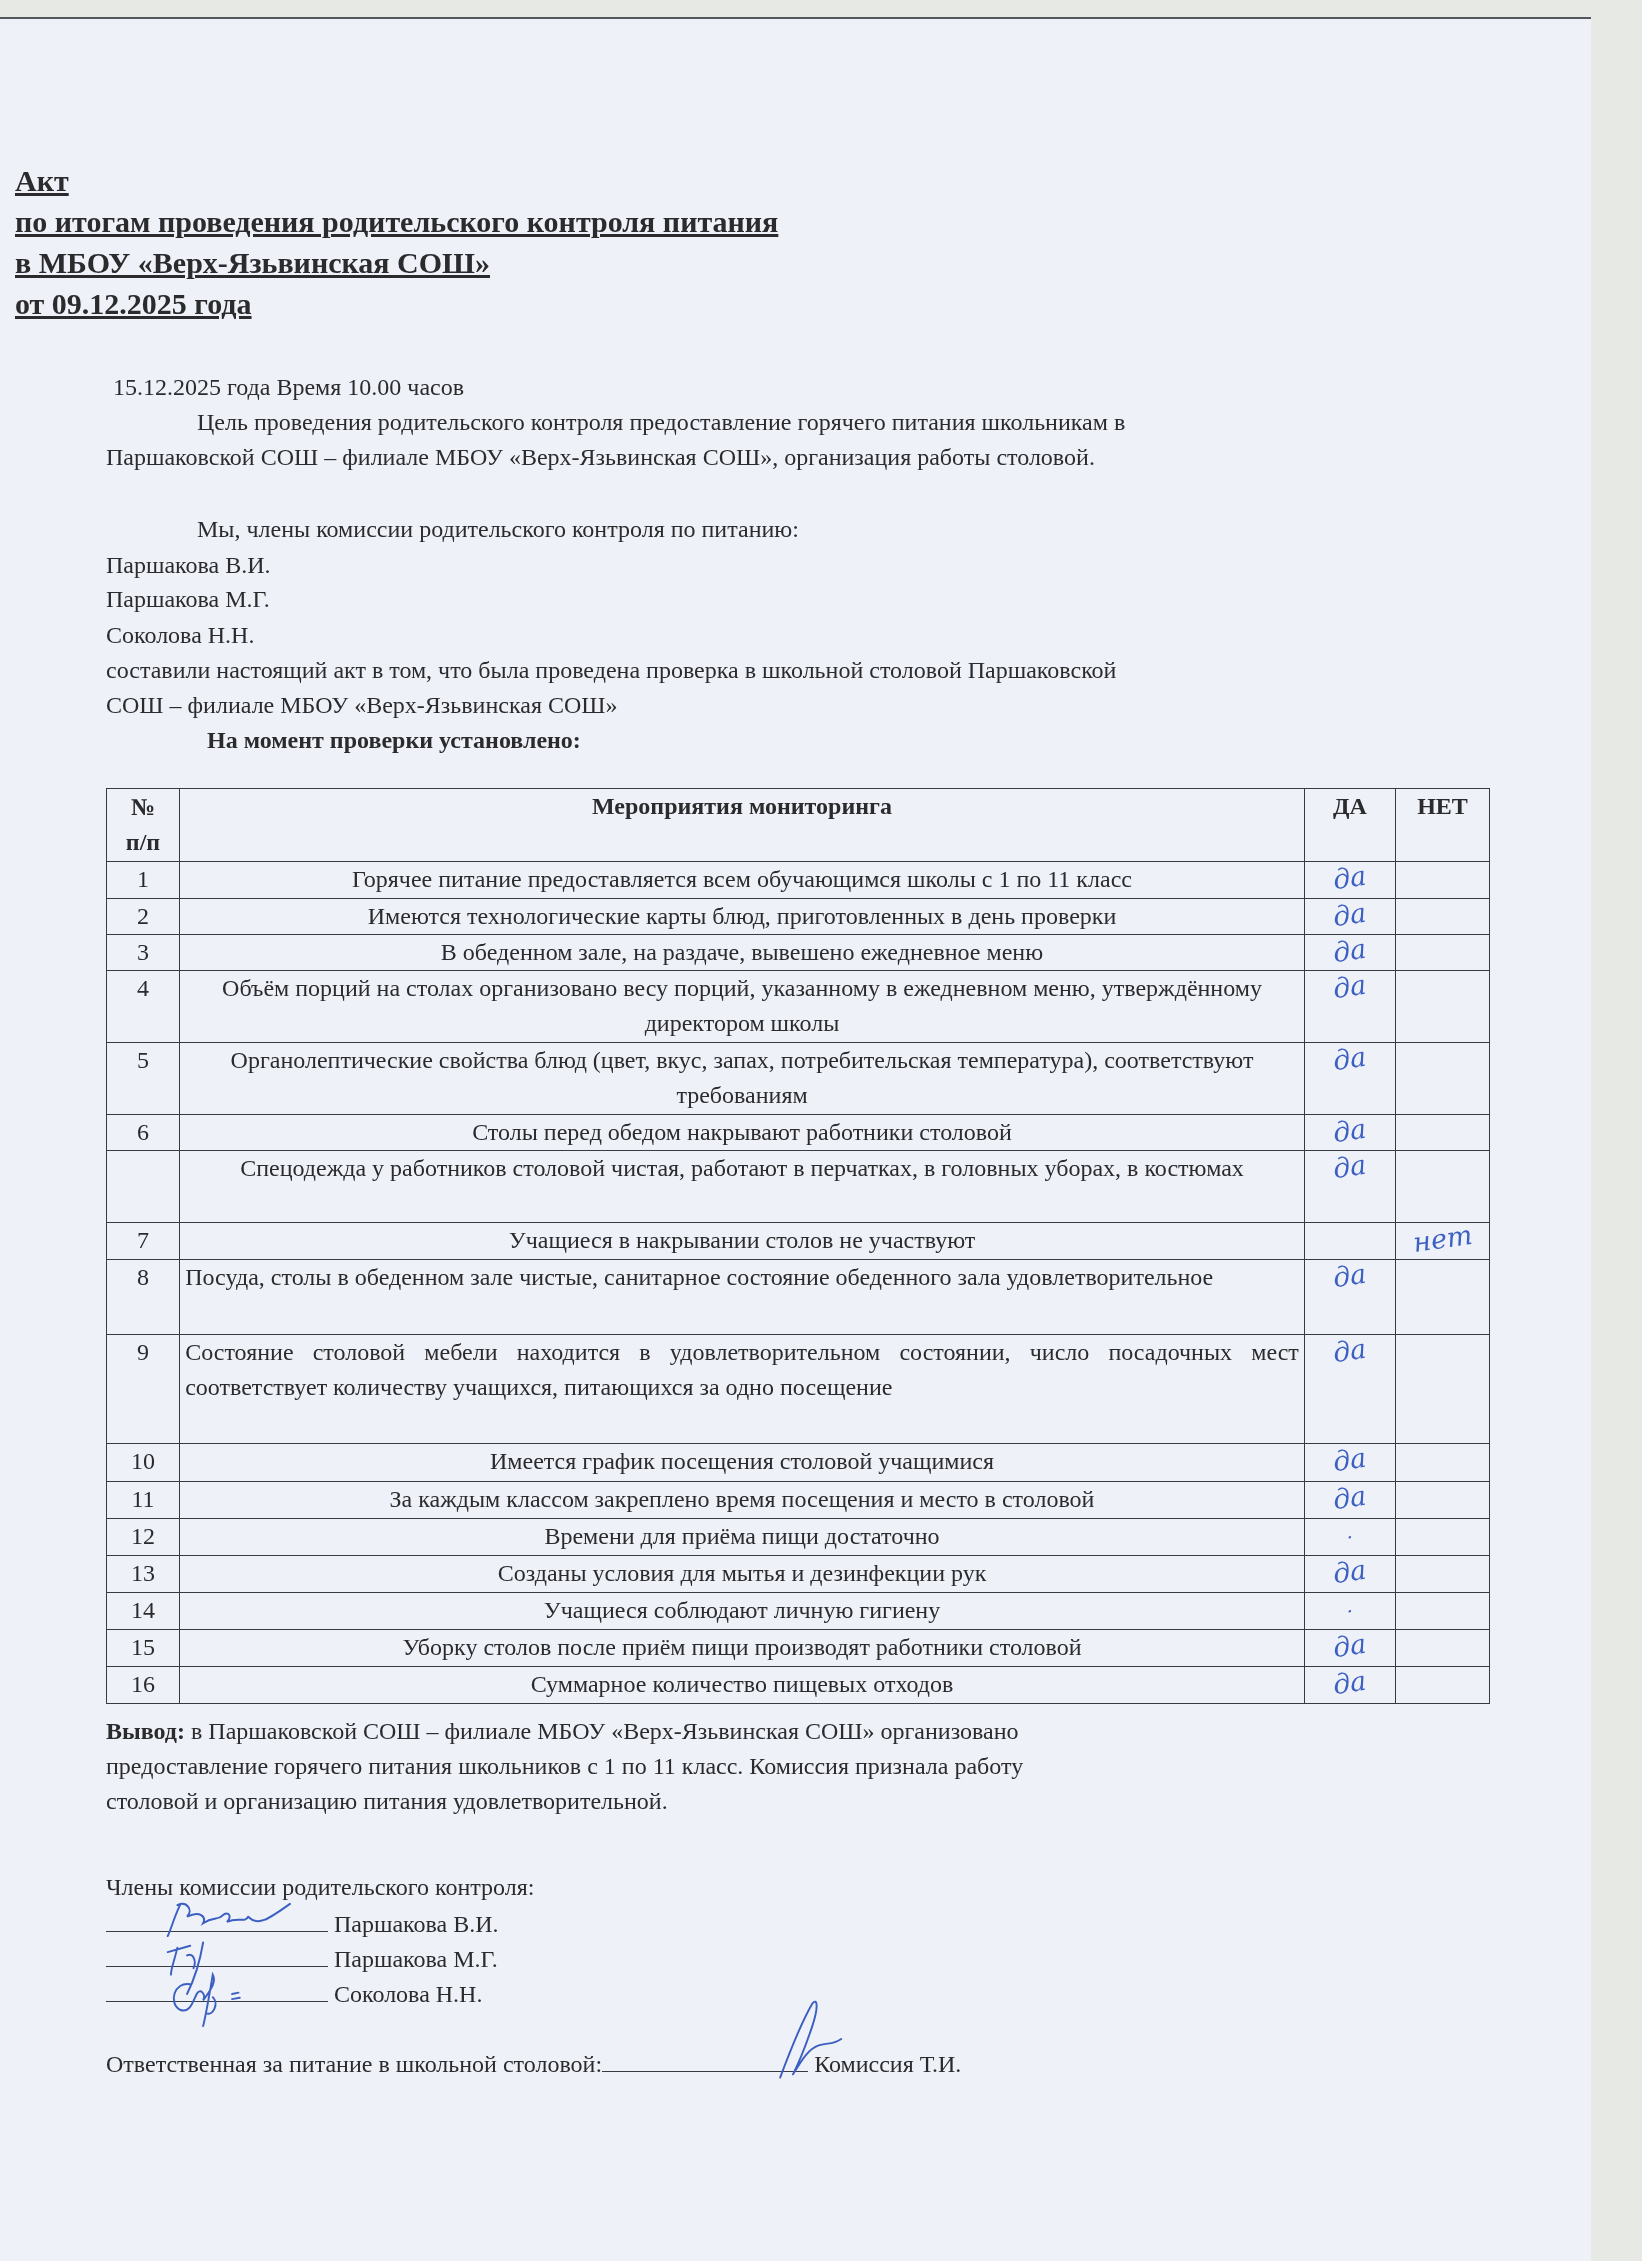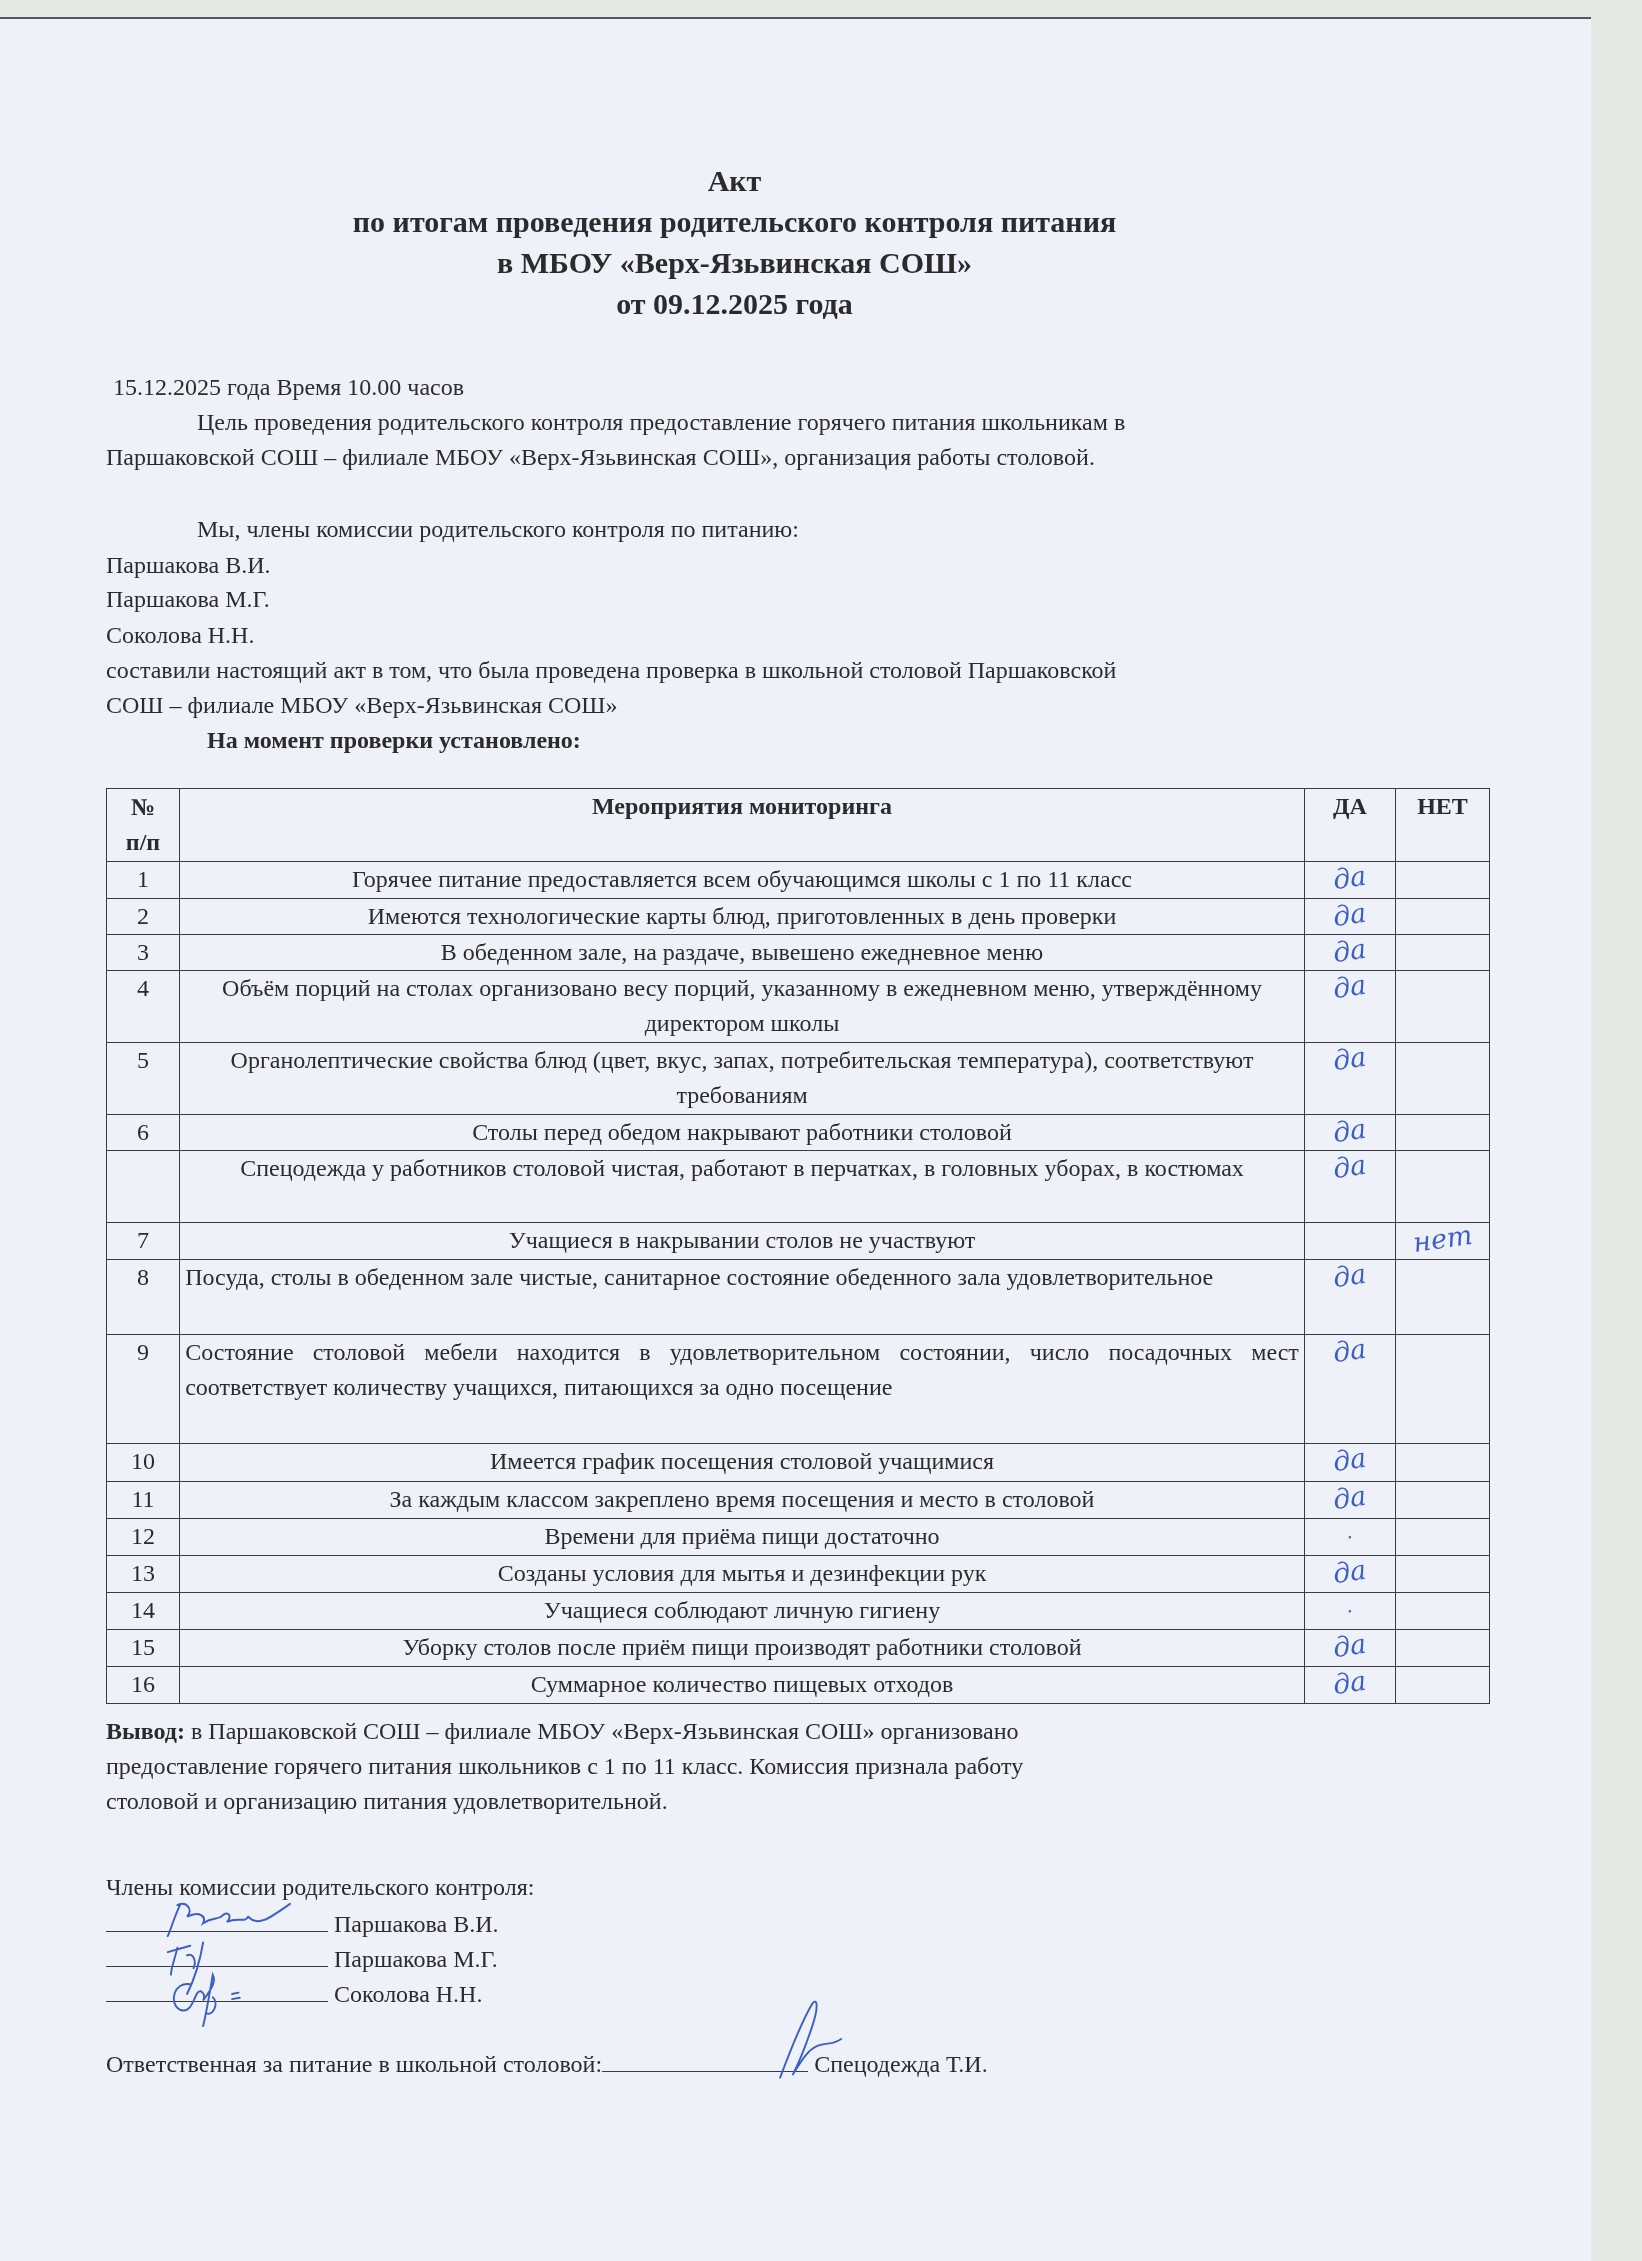--- a/index.html
+++ b/index.html
@@ -8,21 +8,21 @@
     background:#e6e9e4;
     font-family:"Liberation Serif", "DejaVu Serif", serif;
     color:#2b2b2e;
   }
   .paper {
     position:absolute; left:0; top:17.4px; width:1591px; height:2244px;
     background:#eff1f8;
     border-top:2.6px solid #55575c;
   }
   .abs { position:absolute; white-space:nowrap; }
-  .title { position:absolute; left:0; width:1469px; text-align:center; font-weight:bold; font-size:30px; line-height:41px; }
+  .title { position:absolute; left:15px; width:1469px; text-align:left; font-weight:bold; font-size:30px; line-height:41px;text-decoration:underline; }
   .txt { font-size:24px; line-height:35px; }
   .bold { font-weight:bold; }
   table.mon {
     position:absolute; left:106px; top:788px; width:1383px;
     border-collapse:collapse; table-layout:fixed;
     font-size:24px; line-height:35px;
   }
   table.mon td, table.mon th {
     border:1.9px solid #3a3b3f; padding:0 5.2px; vertical-align:top; overflow:hidden;
   }
@@ -186,21 +186,21 @@
 </table>
 
 <div class="abs txt" style="left:106px; top:1714px;"><span class="bold">Вывод:</span><span> в Паршаковской СОШ – филиале МБОУ «Верх-Язьвинская СОШ» организовано</span></div>
 <div class="abs txt" style="left:106px; top:1749px;">предоставление горячего питания школьников с 1 по 11 класс. Комиссия признала работу</div>
 <div class="abs txt" style="left:106px; top:1784px;">столовой и организацию питания удовлетворительной.</div>
 
 <div class="abs txt" style="left:106px; top:1870px;">Члены комиссии родительского контроля:</div>
 <div class="abs txt" style="left:106px; top:1905px;"><span class="sigline" style="width:222px;"></span> <span>Паршакова В.И.</span></div>
 <div class="abs txt" style="left:106px; top:1940px;"><span class="sigline" style="width:222px;"></span> <span>Паршакова М.Г.</span></div>
 <div class="abs txt" style="left:106px; top:1975px;"><span class="sigline" style="width:222px;"></span> <span>Соколова Н.Н.</span></div>
-<div class="abs txt" style="left:106px; top:2045px;"><span>Ответственная за питание в школьной столовой:</span><span class="sigline" style="width:206px;"></span> <span>Спецодежда Т.И.</span></div>
+<div class="abs txt" style="left:106px; top:2045px;"><span>Ответственная за питание в школьной столовой:</span><span class="sigline" style="width:206px;"></span> <span>Комиссия Т.И.</span></div>
 
 <svg class="sig" style="left:142px; top:1891px;" width="193" height="148" viewBox="0 0 300 230">
   <g fill="none" stroke="#3c5fc2" stroke-width="3" stroke-linecap="round">
     <path d="M60,20 C50,40 45,60 40,70 M55,22 C70,15 80,30 70,40 C90,30 100,40 95,50 C110,40 120,45 125,38 C135,30 140,40 132,48 C150,40 160,50 165,40 M165,40 C180,55 195,45 230,20"></path>
     <path d="M40,95 L75,85 M55,88 C50,110 45,120 45,130 M70,100 C80,95 85,110 80,120 M95,80 C90,110 80,140 70,160"></path>
     <path d="M75,145 C50,140 40,175 60,185 C75,190 80,170 85,160 C90,150 100,160 95,170 C110,150 115,140 110,130 C105,160 100,190 95,210 M110,165 C120,175 110,195 100,190 M140,160 L150,158 M140,168 L152,166"></path>
   </g>
 </svg>
 <svg class="sig" style="left:767px; top:1994px;" width="97" height="90" viewBox="0 0 150 140">
   <path d="M20,130 C35,90 55,40 70,15 C78,5 80,20 70,50 C60,80 50,105 40,125 M40,125 C55,100 65,85 80,80 C95,75 100,80 115,70" fill="none" stroke="#3c5fc2" stroke-width="3" stroke-linecap="round"></path>

